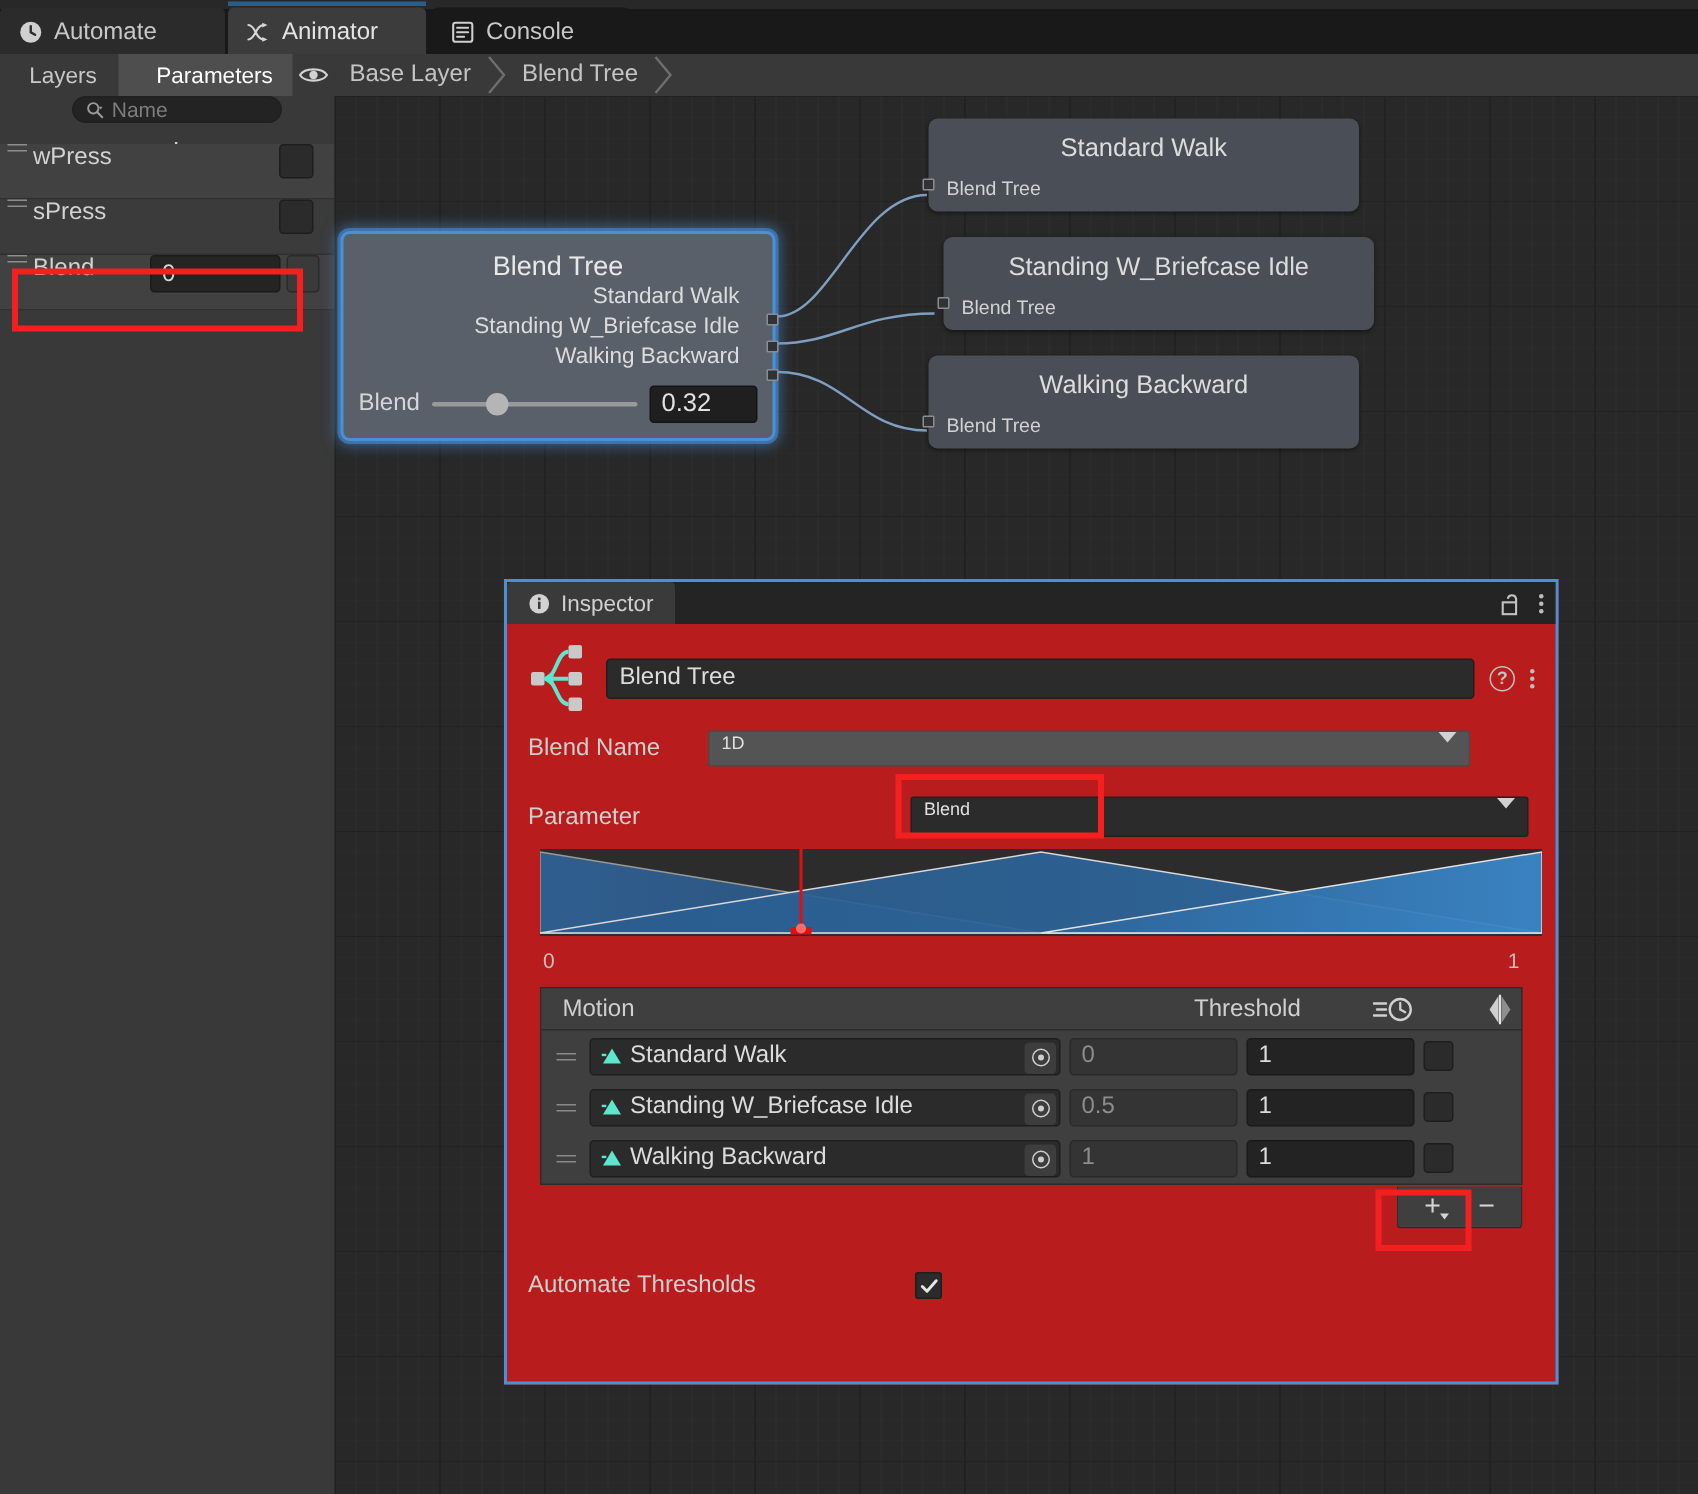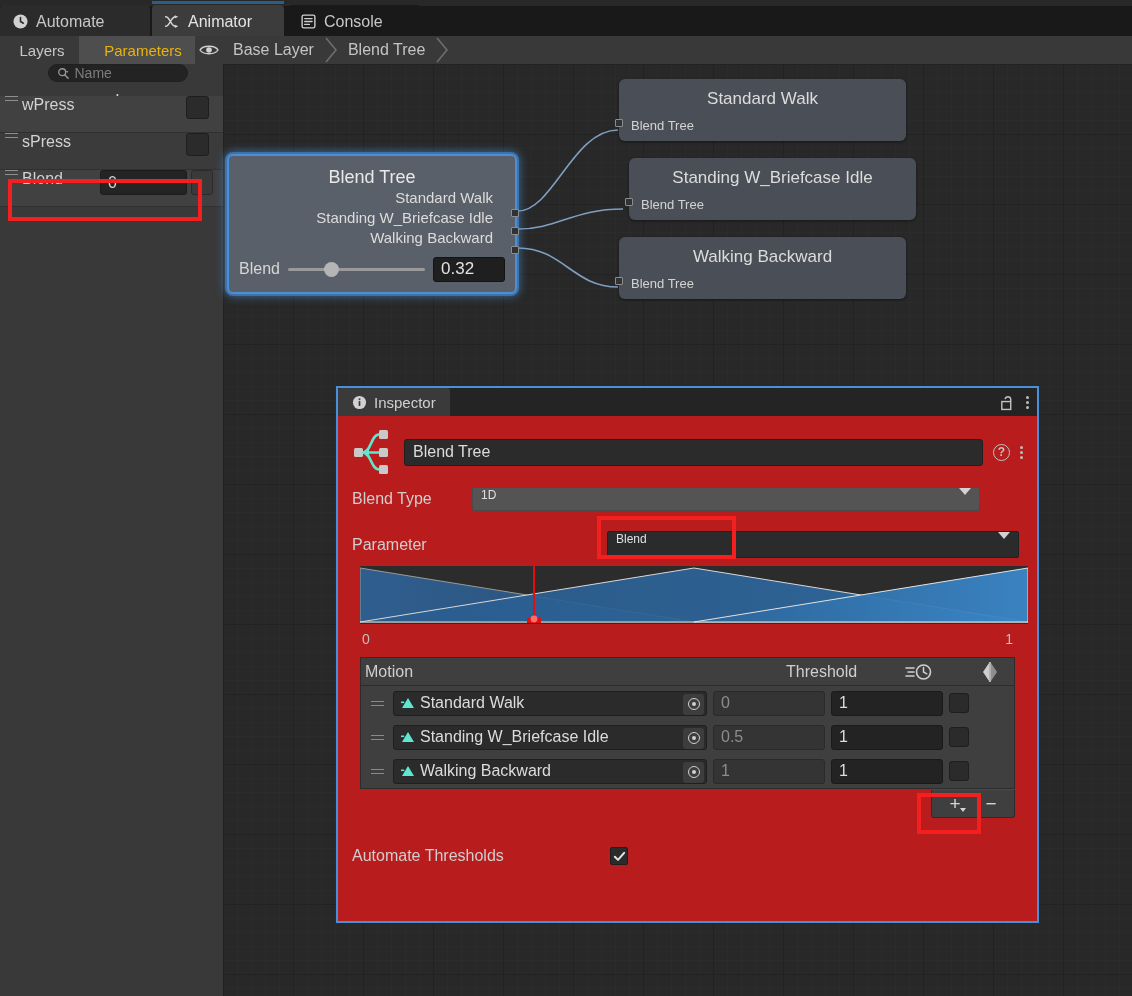--- a/index.html
+++ b/index.html
@@ -40,21 +40,21 @@
   
   .subbar {
     position:absolute; left:0; top:36px; width:1132px; height:28px;
     background:#393939;
   }
   .sb-btn {
     position:absolute; top:36px; height:28px; display:flex; align-items:center;
     justify-content:center; font-size:15px; color:#c8c8c8; background:#393939;
   }
   .sb-layers { left: 7px; width: 70px; }
-  .sb-params { left: 79px; width: 128px; background:#4e4e4e; color:#eab308; }
+  .sb-params { left: 79px; width: 128px; background:#4e4e4e; color:#ffffff; }
   .sb-eye { left: 195px; width: 28px; }
   .breadcrumbbar {
     position:absolute; left:223px; top:36px; width:909px; height:28px;
     background:#393939; display:flex; align-items:center;
   }
   .crumb { font-size:16px; color:#c4c4c4; padding:0 10px; white-space:nowrap; }
   .crumb-arrow { width:14px; height:28px; flex:none; }
 
   
   .params-panel {
@@ -445,21 +445,21 @@
         </div>
         <span class="helpicon">?</span>
         <span class="kebab">
             <i></i>
             <i></i>
             <i></i>
           </span>
       </div>
 
       <div class="fieldrow">
-        <span class="fieldlabel" style="width:120px">Blend Type</span>
+        <span class="fieldlabel" style="width:120px">Blend Name</span>
         <span class="dropdown" style="width:508px">
           <span>1D</span>
           <span class="dd-caret"></span>
         </span>
       </div>
 
       <div class="fieldrow" style="margin-top:20px">
         <span class="fieldlabel" style="width:255px">Parameter</span>
         <span class="dropdown dark" style="width:412px; height:27px;">
           <span>Blend</span>
@@ -496,21 +496,21 @@
           <circle cx="174" cy="53" r="3.4" fill="#ff6a6a"></circle>
         </svg>
         <div class="viz-axis">
           <span>0</span>
           <span>1</span>
         </div>
       </div>
 
       <div class="mtable">
         <div class="mthead">
-          <span class="mth" style="margin-left:4px">Motion</span>
+          <span class="mth" style="margin-left:14px">Motion</span>
           <span class="mth" style="margin-left:373px">Threshold</span>
           <svg width="28" height="18" viewBox="0 0 28 18" style="margin-left:48px">
             <path d="M1 5h8M3 9h6M1 13h8" stroke="#d0d0d0" stroke-width="1.6" stroke-linecap="round"></path>
             <circle cx="18.5" cy="9" r="7" fill="none" stroke="#d0d0d0" stroke-width="1.6"></circle>
             <path d="M18.5 4.6 V9 L21.8 10.8" stroke="#d0d0d0" stroke-width="1.5" fill="none" stroke-linecap="round"></path>
           </svg>
           <svg width="22" height="20" viewBox="0 0 22 20" style="margin-left:46px">
             <path d="M10 1 L4 10 L10 19 Z" fill="#cfcfcf"></path>
             <path d="M12 1 L18 10 L12 19 Z" fill="#8e8e8e"></path>
             <rect x="10.3" y="0" width="1.4" height="20" fill="#e4e4e4"></rect>

